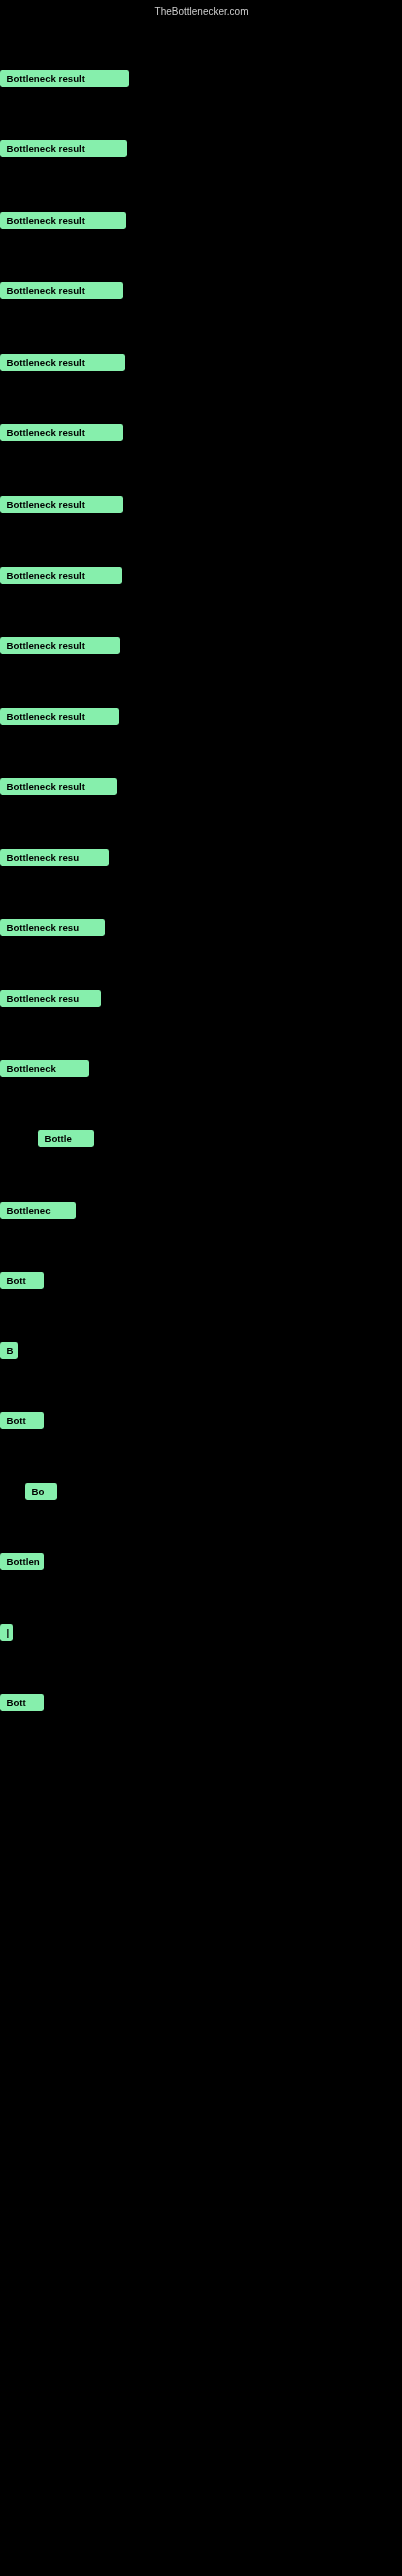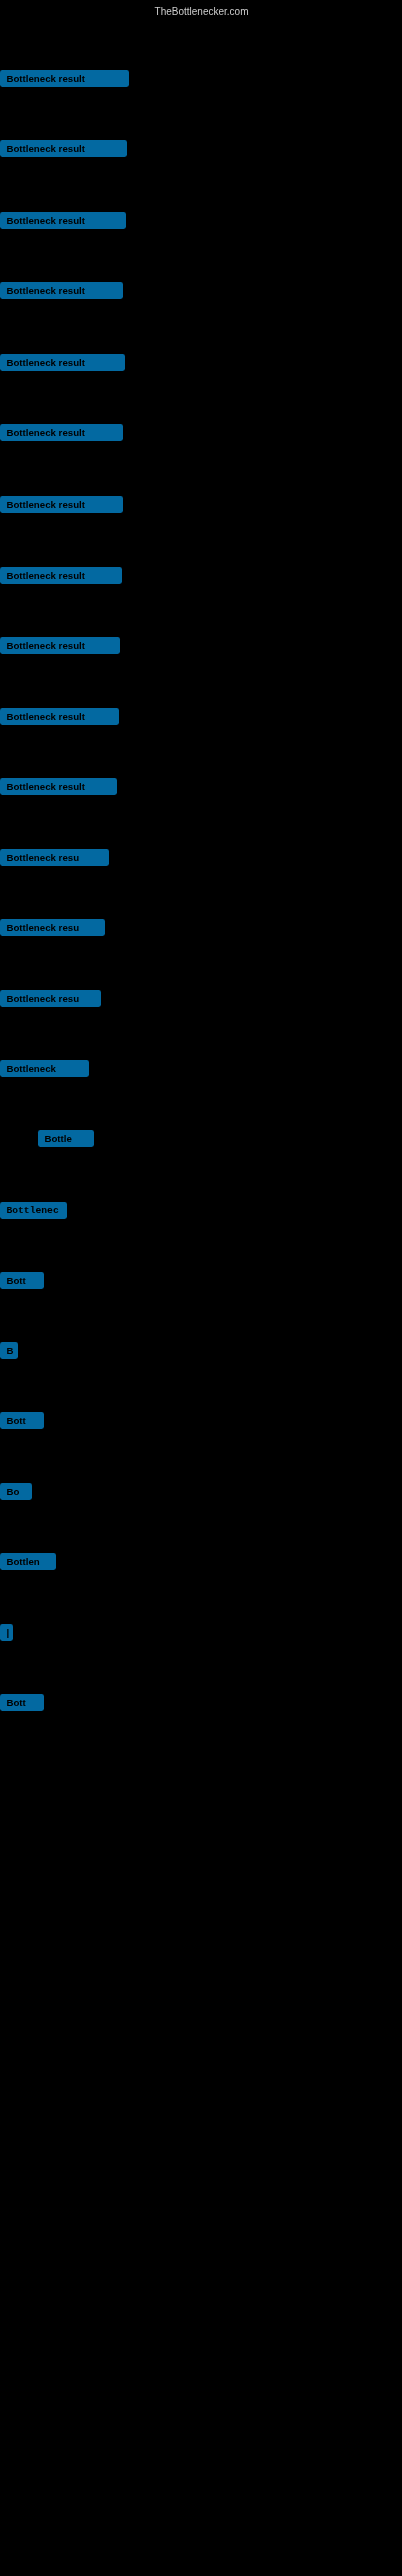--- a/index.html
+++ b/index.html
@@ -16,21 +16,21 @@
     }
     .site-title {
       text-align: center;
       color: #ccc;
       font-size: 10px;
       padding: 6.4px 0;
       width: 100%;
     }
     .bottleneck-badge {
       display: inline-block;
-      background-color: #0369a1;
+      background-color: #86efac;
       color: #000;
       font-size: 9.7px;
       font-weight: bold;
       padding: 3.2px 6.4px;
       border-radius: 2.4px;
       white-space: nowrap;
       overflow: hidden;
     }
     .badge-row {
       position: absolute;
@@ -52,22 +52,22 @@
     <div class="badge-row" style="top: 472px; left: 0px;"><span class="bottleneck-badge" style="max-width: 123px; width: 123px;">Bottleneck result</span></div>
     <div class="badge-row" style="top: 543px; left: 0px;"><span class="bottleneck-badge" style="max-width: 122px; width: 122px;">Bottleneck result</span></div>
     <div class="badge-row" style="top: 613px; left: 0px;"><span class="bottleneck-badge" style="max-width: 120px; width: 120px;">Bottleneck result</span></div>
     <div class="badge-row" style="top: 684px; left: 0px;"><span class="bottleneck-badge" style="max-width: 119px; width: 119px;">Bottleneck result</span></div>
     <div class="badge-row" style="top: 754px; left: 0px;"><span class="bottleneck-badge" style="max-width: 117px; width: 117px;">Bottleneck result</span></div>
     <div class="badge-row" style="top: 825px; left: 0px;"><span class="bottleneck-badge" style="max-width: 109px; width: 109px;">Bottleneck resu</span></div>
     <div class="badge-row" style="top: 895px; left: 0px;"><span class="bottleneck-badge" style="max-width: 105px; width: 105px;">Bottleneck resu</span></div>
     <div class="badge-row" style="top: 966px; left: 0px;"><span class="bottleneck-badge" style="max-width: 101px; width: 101px;">Bottleneck resu</span></div>
     <div class="badge-row" style="top: 1036px; left: 0px;"><span class="bottleneck-badge" style="max-width: 89px; width: 89px;">Bottleneck</span></div>
     <div class="badge-row" style="top: 1106px; left: 0px;"><span class="bottleneck-badge" style="max-width: 56px; width: 56px; margin-left: 38px;">Bottle</span></div>
-    <div class="badge-row" style="top: 1178px; left: 0px;"><span class="bottleneck-badge" style="max-width: 76px; width: 67px; font-family: Liberation Mono, monospace;">Bottlenec</span></div>
+    <div class="badge-row" style="top: 1178px; left: 0px;"><span class="bottleneck-badge" style="max-width: 76px; width: 76px;">Bottlenec</span></div>
     <div class="badge-row" style="top: 1248px; left: 0px;"><span class="bottleneck-badge" style="max-width: 44px; width: 44px;">Bott</span></div>
     <div class="badge-row" style="top: 1318px; left: 0px;"><span class="bottleneck-badge" style="max-width: 17.7px; width: 17.7px;">B</span></div>
     <div class="badge-row" style="top: 1388px; left: 0px;"><span class="bottleneck-badge" style="max-width: 44px; width: 44px;">Bott</span></div>
-    <div class="badge-row" style="top: 1459px; left: 0px;"><span class="bottleneck-badge" style="max-width: 32px; width: 32px;">Bo</span></div>
-    <div class="badge-row" style="top: 1529px; left: 0px;"><span class="bottleneck-badge" style="max-width: 64px; width: 56px;">Bottlen</span></div>
+    <div class="badge-row" style="top: 1459px; left: 0px;"><span class="bottleneck-badge" style="max-width: 32px; width: 32px; margin-left: 25px;">Bo</span></div>
+    <div class="badge-row" style="top: 1529px; left: 0px;"><span class="bottleneck-badge" style="max-width: 64px; width: 44px;">Bottlen</span></div>
     <div class="badge-row" style="top: 1600px; left: 0px;"><span class="bottleneck-badge" style="max-width: 11.3px; width: 11.3px;">|</span></div>
     <div class="badge-row" style="top: 1670px; left: 0px;"><span class="bottleneck-badge" style="max-width: 44px; width: 44px;">Bott</span></div>
   </div>
 
 
 </body></html>

